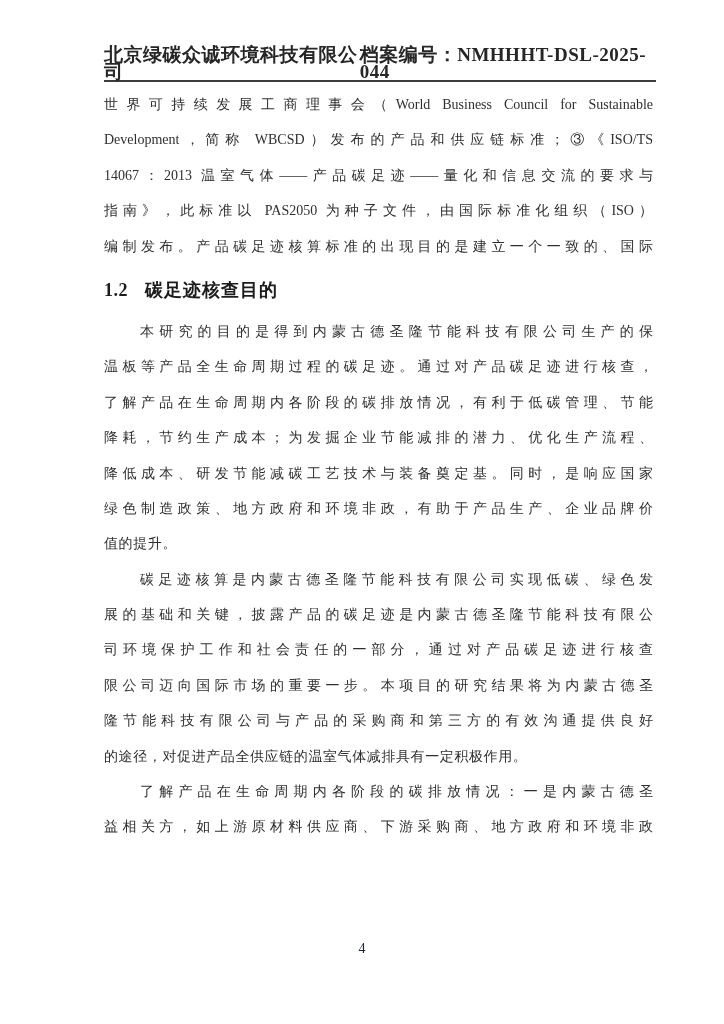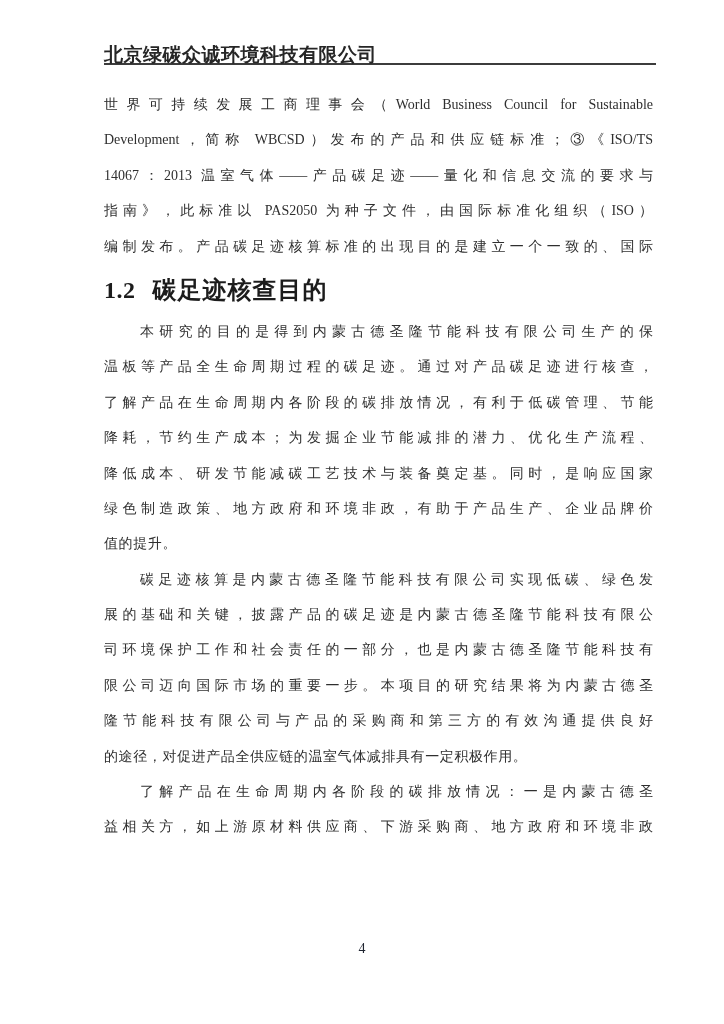--- a/index.html
+++ b/index.html
@@ -55,21 +55,21 @@
   .line.lastline {
     text-align: left;
     text-align-last: left;
     letter-spacing: 0.6px;
   }
   .indent .line:first-child { text-indent: 36px; }
 
   
   .heading {
     margin: 12px 0 10px 0;
-    font-size: 24px;
+    font-size: 18px;
     line-height: 28px;
     font-weight: bold;
     color: #1c1c1c;
   }
   .heading .h-num { margin-right: 17px; letter-spacing: 0.5px; }
   .heading .h-title { letter-spacing: 1px; }
 
   
   .footer {
     position: absolute;
@@ -81,20 +81,21 @@
     color: #1f2430;
   }
 </style>
 </head>
 <body>
 
 <div class="page">
 
   <div class="header">
     <span class="h-left">北京绿碳众诚环境科技有限公司</span>
+    <span class="h-right">档案编号：NMHHHT-DSL-2025-044</span>
   </div>
 
   <div class="content">
 
     <div class="para">
         <div class="line">世界可持续发展工商理事会（World Business Council for Sustainable</div>
         <div class="line">Development，简称 WBCSD）发布的产品和供应链标准；③《ISO/TS</div>
         <div class="line">14067：2013 温室气体——产品碳足迹——量化和信息交流的要求与</div>
         <div class="line">指南》，此标准以 PAS2050 为种子文件，由国际标准化组织（ISO）</div>
         <div class="line">编制发布。产品碳足迹核算标准的出现目的是建立一个一致的、国际</div>
@@ -110,21 +111,21 @@
         <div class="line">了解产品在生命周期内各阶段的碳排放情况，有利于低碳管理、节能</div>
         <div class="line">降耗，节约生产成本；为发掘企业节能减排的潜力、优化生产流程、</div>
         <div class="line">降低成本、研发节能减碳工艺技术与装备奠定基。同时，是响应国家</div>
         <div class="line">绿色制造政策、地方政府和环境非政，有助于产品生产、企业品牌价</div>
         <div class="line lastline">值的提升。</div>
       </div>
 
     <div class="para indent">
         <div class="line">碳足迹核算是内蒙古德圣隆节能科技有限公司实现低碳、绿色发</div>
         <div class="line">展的基础和关键，披露产品的碳足迹是内蒙古德圣隆节能科技有限公</div>
-        <div class="line">司环境保护工作和社会责任的一部分，也是内蒙古德圣隆节能科技有</div>
+        <div class="line">司环境保护工作和社会责任的一部分，通过对产品碳足迹进行核查</div>
         <div class="line">限公司迈向国际市场的重要一步。本项目的研究结果将为内蒙古德圣</div>
         <div class="line">隆节能科技有限公司与产品的采购商和第三方的有效沟通提供良好</div>
         <div class="line lastline">的途径，对促进产品全供应链的温室气体减排具有一定积极作用。</div>
       </div>
 
     <div class="para indent">
         <div class="line">了解产品在生命周期内各阶段的碳排放情况：一是内蒙古德圣</div>
         <div class="line">益相关方，如上游原材料供应商、下游采购商、地方政府和环境非政</div>
       </div>
 

